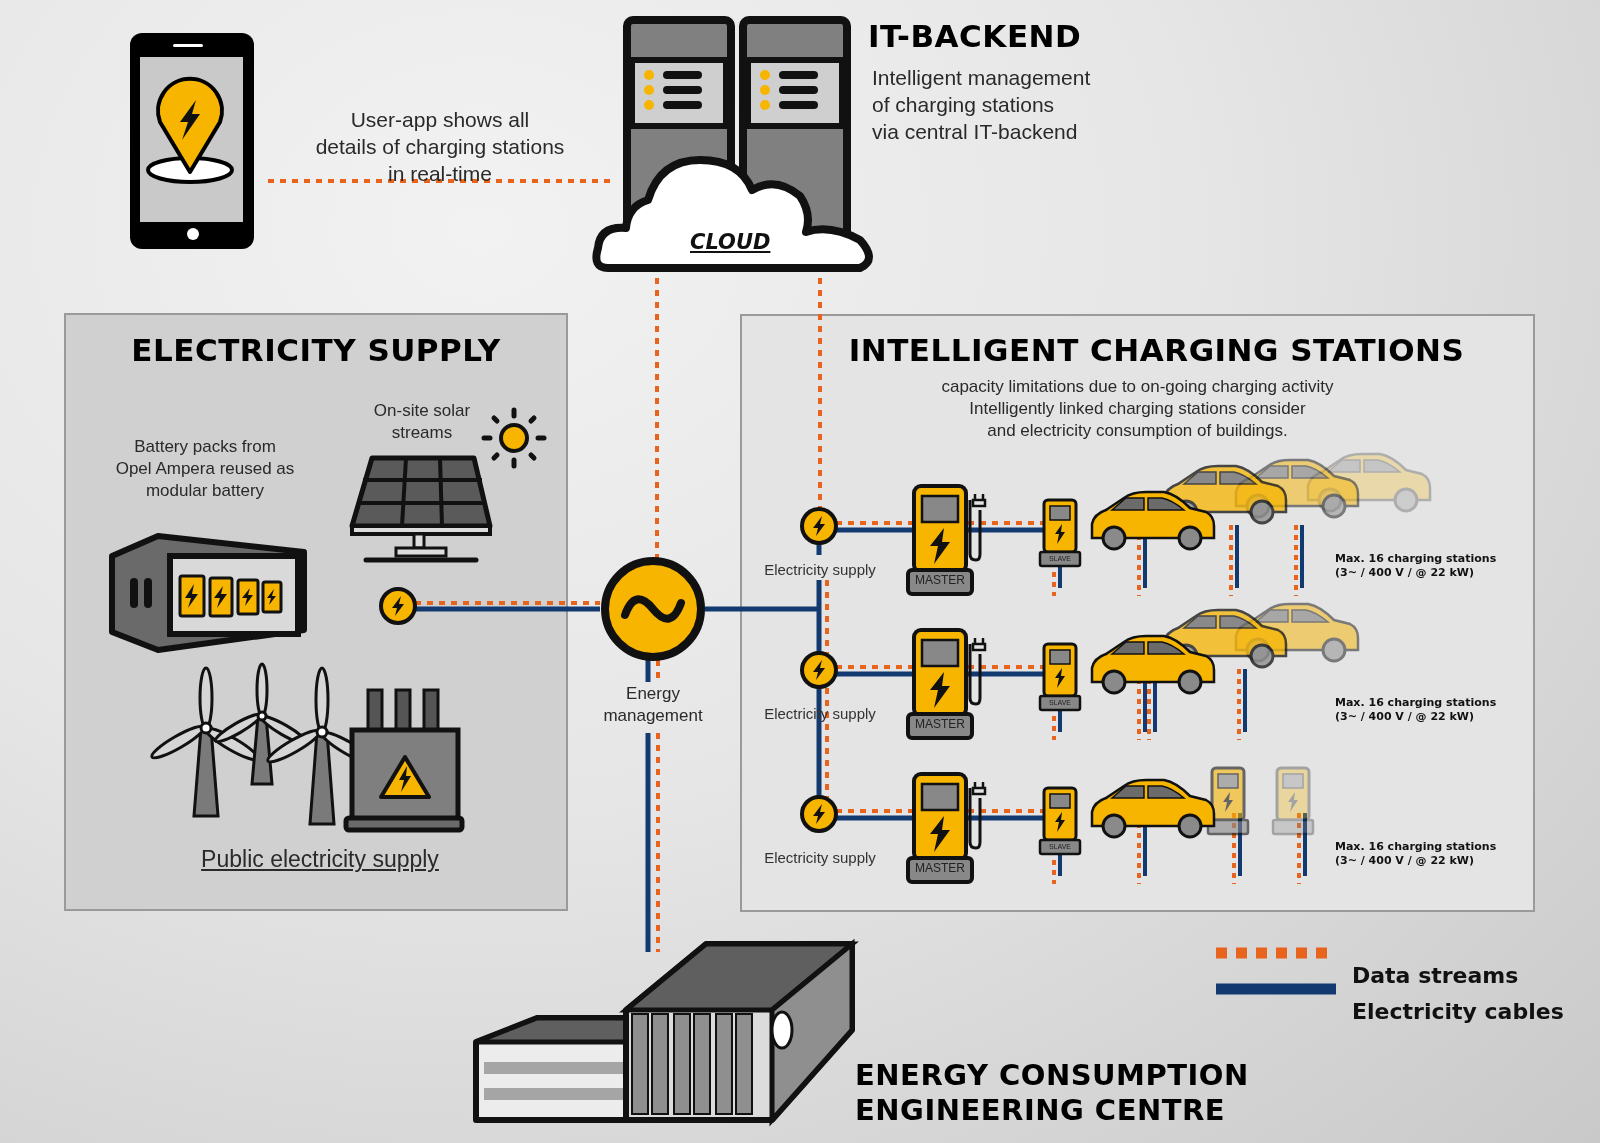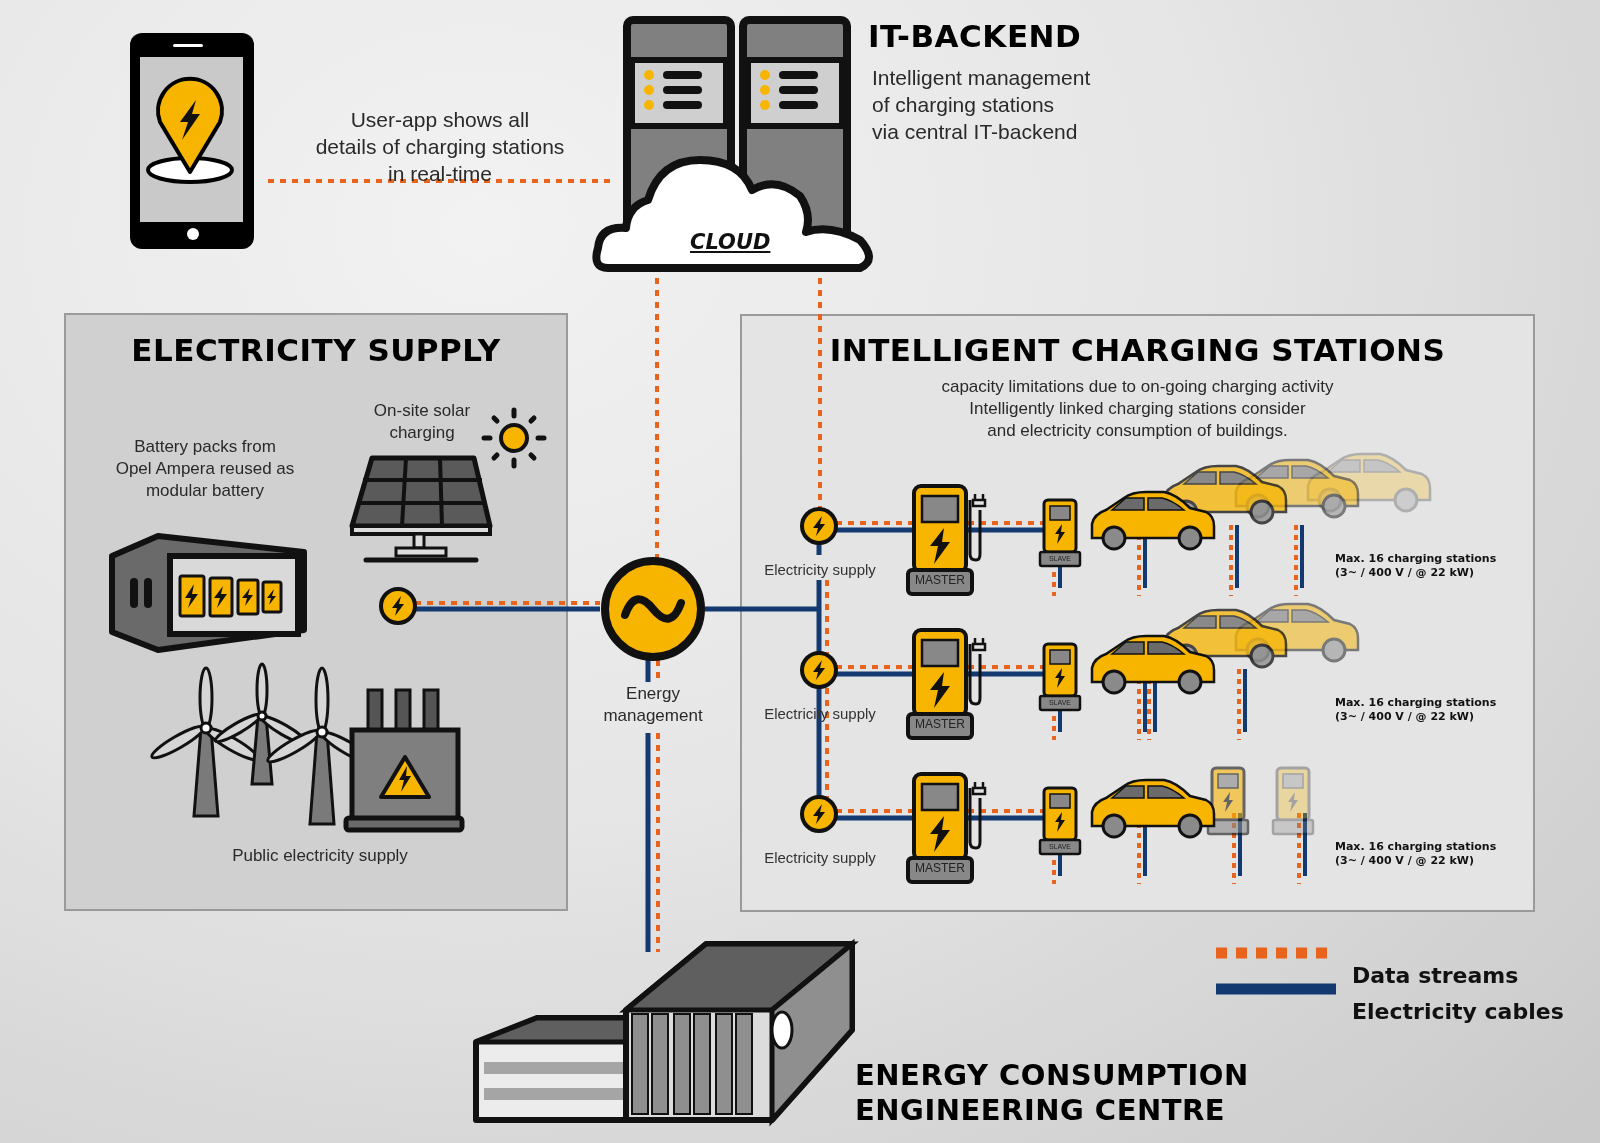--- a/index.html
+++ b/index.html
@@ -312,30 +312,30 @@
 <div class="txt" style="left:690px;top:230px;font-size:21px;font-weight:900;font-style:italic;color:#111;font-family:'DejaVu Sans',sans-serif;text-decoration:underline;">CLOUD</div>
 
 <div class="txt h-big center" style="left:65px;top:332px;width:502px;font-size:31px;">ELECTRICITY SUPPLY</div>
 <div class="txt light center" style="left:95px;top:436px;width:220px;font-size:17px;line-height:22px;">
   <div>Battery packs from</div>
   <div>Opel Ampera reused as</div>
   <div>modular battery</div>
 </div>
 <div class="txt light center" style="left:352px;top:400px;width:140px;font-size:17px;line-height:22px;">
   <div>On-site solar</div>
-  <div>charging</div>
-</div>
-<div class="txt light center" style="left:160px;top:846px;width:320px;font-size:17px;">Public electricity supply</div>
+  <div>streams</div>
+</div>
+<div class="txt light center" style="left:160px;top:846px;width:320px;font-size:23px;text-decoration:underline;">Public electricity supply</div>
 
 <div class="txt light center" style="left:583px;top:683px;width:140px;font-size:17px;line-height:22px;">
   <div>Energy</div>
   <div>management</div>
 </div>
 
-<div class="txt h-big center" style="left:741px;top:332px;width:793px;font-size:31px;">INTELLIGENT CHARGING STATIONS</div>
+<div class="txt h-big center" style="left:741px;top:332px;width:793px;font-size:31px;padding-left:19px;">INTELLIGENT CHARGING STATIONS</div>
 <div class="txt light center" style="left:741px;top:376px;width:793px;font-size:17px;line-height:22px;">
   <div>capacity limitations due to on-going charging activity</div>
   <div>Intelligently linked charging stations consider</div>
   <div>and electricity consumption of buildings.</div>
 </div>
 
 <div id="row-texts">
       <div class="txt light small-label" style="left:760px;top:561px;width:120px;text-align:center;">Electricity supply</div>
       <div class="txt " style="left:908px;top:573px;width:64px;text-align:center;font-size:12px;color:#222;">MASTER</div>
       <div class="txt " style="left:1040px;top:555px;width:40px;text-align:center;font-size:7px;color:#222;">SLAVE</div>

